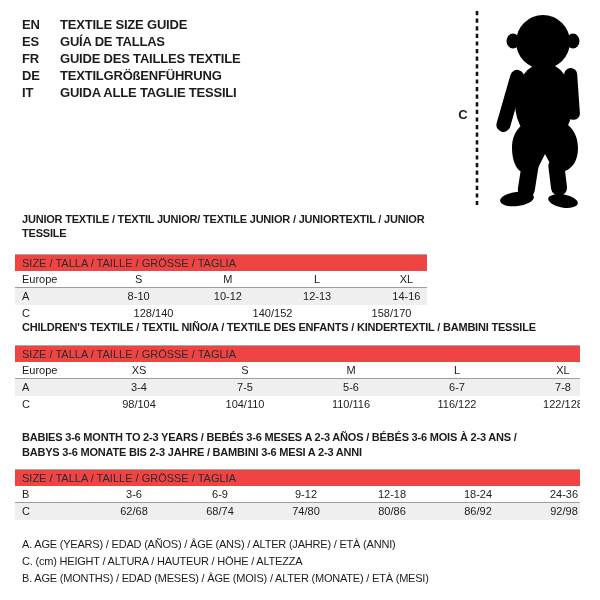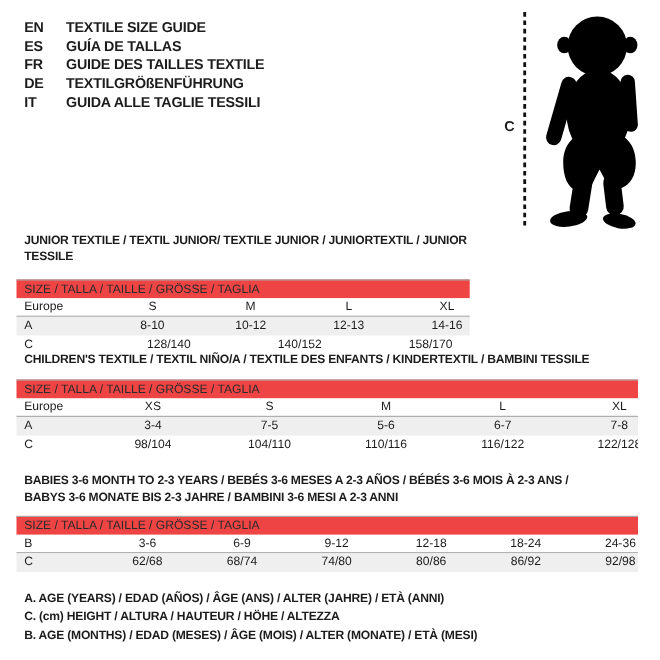--- a/index.html
+++ b/index.html
@@ -29,21 +29,21 @@
   .trow{display:flex;height:17px;line-height:17px;font-size:11px;gap:48px;}
   .trow.first{border-bottom:1px solid #9e9e9e;box-sizing:border-box;}
   .trow.stripe{background:#efefef;}
   .tlabel{padding-left:7px;box-sizing:border-box;}
   .t1 .tlabel{width:55px;}
   .t2 .tlabel{width:47px;}
   .t3 .tlabel{width:52px;}
   .tcell{flex:1;text-align:center;}
   
   .notes{position:absolute;left:22px;top:536px;}
-  .note-line{font-size:11px;font-weight:bold;line-height:17px;letter-spacing:-0.2px;}
+  .note-line{font-size:11px;font-weight:normal;line-height:17px;letter-spacing:-0.2px;}
 </style>
 </head>
 <body>
 
 <div class="canvas">
 
   <div class="lang-block">
     <div class="lang-row">
       <span class="lang-code">EN</span>
       <span class="lang-text">TEXTILE SIZE GUIDE</span>

